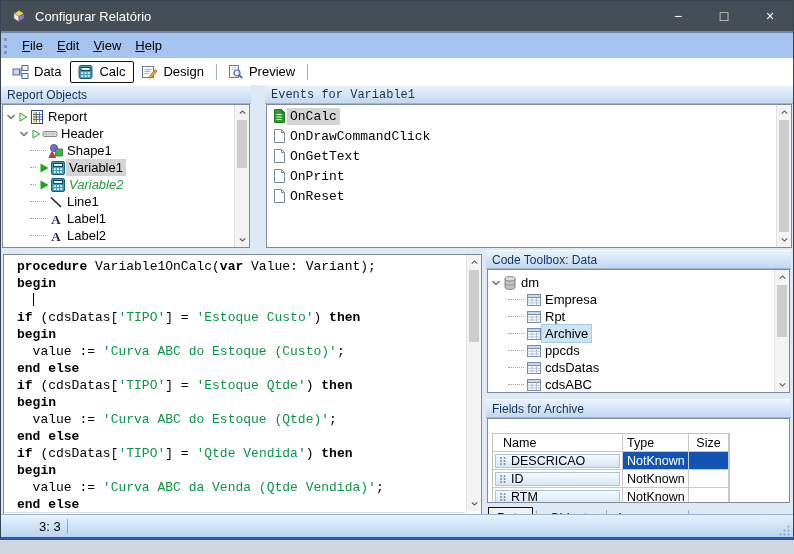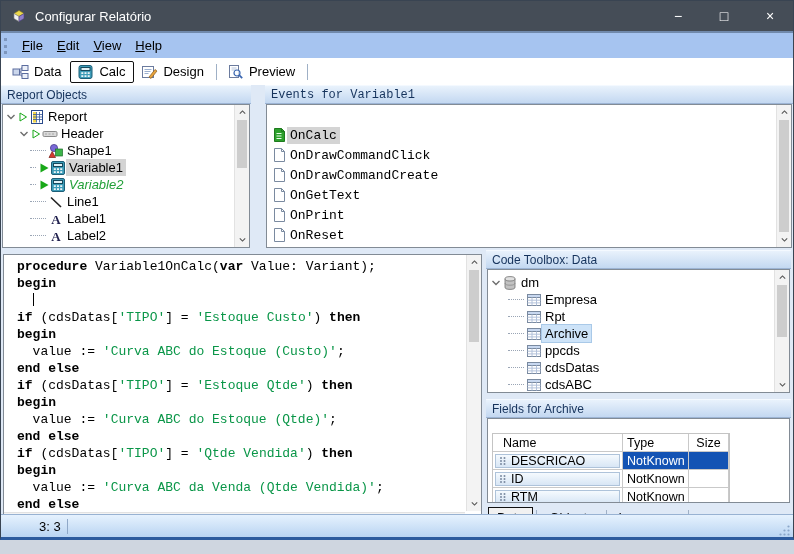--- a/index.html
+++ b/index.html
@@ -357,48 +357,39 @@
               </svg>
             </span>
           </div>
         </div>
     </div>
   </div>
 
   <div class="panel-right">
     <div class="panel-header">Events for Variable1</div>
     <div class="panel-body">
-      <div id="events-list" style="padding-top:20px">
+      <div id="events-list" style="padding-top:1px">
           <div class="list-row sel-gray">
             <span class="icon ti">
               <svg viewBox="0 0 16 16">
                 <path d="M3.5 1.5 h7 l3 3 v10 h-10 Z" fill="#2ca02c" stroke="#1d7a1d"></path>
                 <path d="M10.5 1.5 v3 h3" fill="none" stroke="#1d7a1d"></path>
                 <path d="M5.5 6.5h5M5.5 9h5M5.5 11.5h5" stroke="#eaffea" fill="none"></path>
               </svg>
             </span>
             <span class="t-label">OnCalc</span>
           </div>
           <div class="list-row">
             <span class="icon ti">
               <svg viewBox="0 0 16 16">
                 <path d="M3.5 1.5 h7 l3 3 v10 h-10 Z" fill="#fff" stroke="#7a8aa0"></path>
                 <path d="M10.5 1.5 v3 h3" fill="none" stroke="#7a8aa0"></path>
               </svg>
             </span>
             <span class="t-label">OnDrawCommandClick</span>
-          </div>
-          <div class="list-row">
-            <span class="icon ti">
-              <svg viewBox="0 0 16 16">
-                <path d="M3.5 1.5 h7 l3 3 v10 h-10 Z" fill="#fff" stroke="#7a8aa0"></path>
-                <path d="M10.5 1.5 v3 h3" fill="none" stroke="#7a8aa0"></path>
-              </svg>
-            </span>
-            <span class="t-label">OnDrawCommandCreate</span>
           </div>
           <div class="list-row">
             <span class="icon ti">
               <svg viewBox="0 0 16 16">
                 <path d="M3.5 1.5 h7 l3 3 v10 h-10 Z" fill="#fff" stroke="#7a8aa0"></path>
                 <path d="M10.5 1.5 v3 h3" fill="none" stroke="#7a8aa0"></path>
               </svg>
             </span>
             <span class="t-label">OnGetText</span>
           </div>

